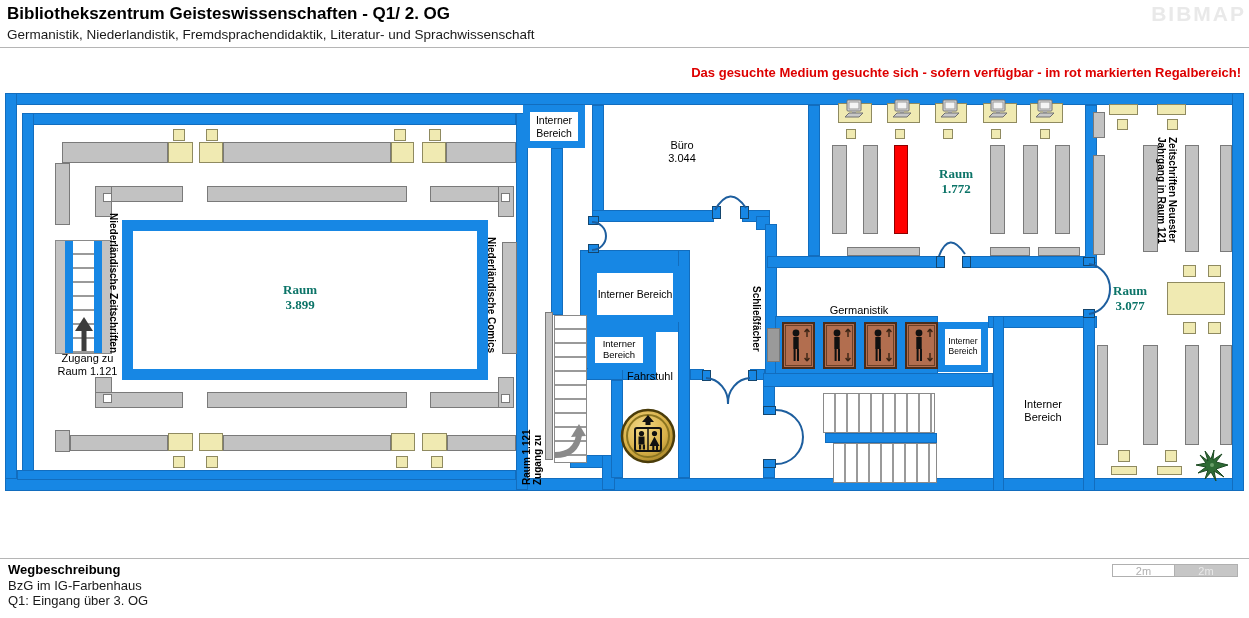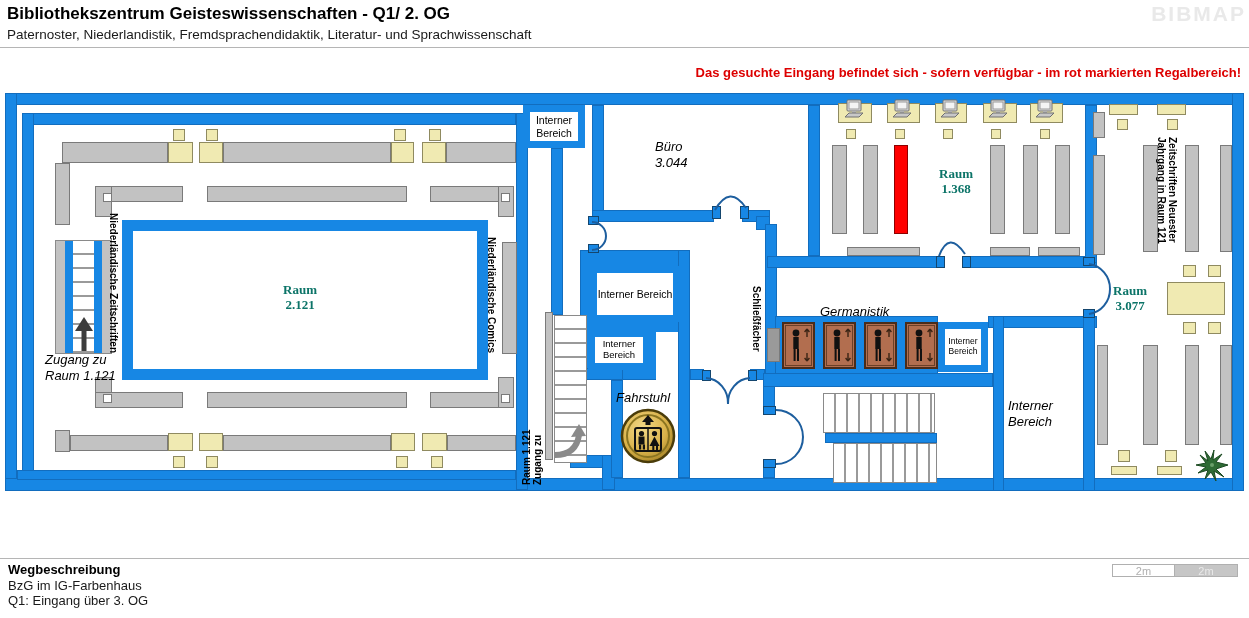--- a/index.html
+++ b/index.html
@@ -8,21 +8,21 @@
   .abs{position:absolute;}
   .w{position:absolute;background:#1787e4;box-shadow:inset 0 0 0 1px rgba(10,60,120,.35);z-index:1;}
   .sh{position:absolute;background:#c2c2c2;border:1px solid #7a7a7a;box-sizing:border-box;z-index:2;}
   .tb{position:absolute;background:#f0eab2;border:1px solid #8f8a60;box-sizing:border-box;z-index:2;}
   .wsq{position:absolute;background:#fff;border:1px solid #7a7a7a;box-sizing:border-box;z-index:3;}
   .red{position:absolute;background:#ff0000;border:1px solid #8d0000;box-sizing:border-box;z-index:3;}
   .post{position:absolute;background:#1787e4;border:1px solid #14466e;box-sizing:border-box;z-index:4;}
   .box{position:absolute;background:#fff;border:7px solid #1787e4;box-sizing:border-box;z-index:3;
        display:flex;align-items:center;justify-content:center;text-align:center;
        font-size:10.5px;line-height:1.15;color:#000;}
-  .lbl{position:absolute;font-size:13px;color:#000;z-index:4;line-height:1.2;font-style:italic;}
+  .lbl{position:absolute;font-size:11px;color:#000;z-index:4;text-align:center;line-height:1.2;}
   .room-label{position:absolute;font-family:"Liberation Serif",serif;font-weight:bold;font-size:13px;
        color:#0c7468;text-align:center;line-height:1.15;z-index:4;}
   .vtext{position:absolute;writing-mode:vertical-rl;font-size:10px;font-weight:bold;color:#000;z-index:4;line-height:1.1;}
   .vtext-up{position:absolute;writing-mode:vertical-lr;transform:rotate(180deg);font-size:10px;font-weight:bold;color:#000;z-index:4;line-height:1.1;}
   .stairs-v{position:absolute;background:repeating-linear-gradient(to bottom,#fff 0 12px,#9a9a9a 12px 14px);
        border:1px solid #8a8a8a;box-sizing:border-box;z-index:2;}
   .stairs-h{position:absolute;background:repeating-linear-gradient(to right,#fff 0 10px,#9a9a9a 10px 12px);
        border:1px solid #8a8a8a;box-sizing:border-box;z-index:2;}
   .room2121{position:absolute;background:#fff;border:11px solid #1787e4;box-sizing:border-box;z-index:2;}
   .cab{position:absolute;background:#b26e4f;border:2px solid #4a2c1a;box-sizing:border-box;z-index:3;}
@@ -36,24 +36,24 @@
   .footer-l{position:absolute;left:8px;font-size:13px;color:#1a1a1a;}
   .scalebar{position:absolute;left:1112px;top:564px;display:flex;z-index:2;}
   .scale-seg{width:63px;height:13px;font-size:11px;text-align:center;line-height:13px;box-sizing:border-box;}
   .scale-a{background:#fff;border:1px solid #b0b0b0;color:#b0b0b0;}
   .scale-b{background:#c6c6c6;border:1px solid #b0b0b0;border-left:none;color:#e9e9e9;}
 </style>
 </head>
 <body>
 
 <div class="title">Bibliothekszentrum Geisteswissenschaften - Q1/ 2. OG</div>
-<div class="subtitle">Paternoster, Niederlandistik, Fremdsprachendidaktik, Literatur- und Sprachwissenschaft</div>
+<div class="subtitle">Germanistik, Niederlandistik, Fremdsprachendidaktik, Literatur- und Sprachwissenschaft</div>
 <div class="watermark">BIBMAP</div>
 <div class="hline" style="top:47px"></div>
-<div class="notice">Das gesuchte Eingang befindet sich - sofern verfügbar -  im rot markierten Regalbereich!</div>
+<div class="notice">Das gesuchte Medium gesuchte sich - sofern verfügbar -  im rot markierten Regalbereich!</div>
 
 <div class="w" style="left:5px;top:93px;width:1239px;height:12px"></div>
 <div class="w" style="left:5px;top:93px;width:12px;height:397px"></div>
 <div class="w" style="left:5px;top:478px;width:1239px;height:13px"></div>
 <div class="w" style="left:1232px;top:93px;width:12px;height:398px"></div>
 
 <div class="w" style="left:22px;top:113px;width:494px;height:12px"></div>
 <div class="w" style="left:22px;top:113px;width:12px;height:365px"></div>
 <div class="w" style="left:17px;top:470px;width:499px;height:10px"></div>
 <div class="w" style="left:516px;top:113px;width:12px;height:377px"></div>
@@ -95,21 +95,21 @@
 <div class="post" style="left:702px;top:370px;width:9px;height:11px"></div>
 <div class="post" style="left:748px;top:370px;width:9px;height:11px"></div>
 <div class="post" style="left:763px;top:406px;width:13px;height:9px"></div>
 <div class="post" style="left:763px;top:459px;width:13px;height:9px"></div>
 <div class="post" style="left:1083px;top:257px;width:12px;height:9px"></div>
 <div class="post" style="left:1083px;top:309px;width:12px;height:9px"></div>
 
 <div class="room2121" style="left:122px;top:220px;width:366px;height:160px"></div>
 <div class="room-label" style="left:268px;top:283px;width:64px">
   <span>Raum</span><br>
-  <span>2.121</span>
+  <span>3.899</span>
 </div>
 
 <div class="sh" style="left:62px;top:142px;width:106px;height:21px"></div>
 <div class="sh" style="left:223px;top:142px;width:168px;height:21px"></div>
 <div class="sh" style="left:446px;top:142px;width:70px;height:21px"></div>
 <div class="tb" style="left:168px;top:142px;width:25px;height:21px"></div>
 <div class="tb" style="left:199px;top:142px;width:24px;height:21px"></div>
 <div class="tb" style="left:391px;top:142px;width:23px;height:21px"></div>
 <div class="tb" style="left:422px;top:142px;width:24px;height:21px"></div>
 <div class="tb" style="left:173px;top:129px;width:12px;height:12px"></div>
@@ -189,21 +189,21 @@
   <span>Interner Bereich</span>
 </div>
 <div class="lbl" style="left:1008px;top:398px;width:70px">
   <span>Interner Bereich</span>
 </div>
 
 <div class="lbl" style="left:655px;top:139px;width:54px">
   <span>Büro</span><br>
   <span>3.044</span>
 </div>
-<div class="lbl" style="left:616px;top:390px;width:68px">Fahrstuhl</div>
+<div class="lbl" style="left:616px;top:370px;width:68px">Fahrstuhl</div>
 <svg class="svgicon" style="left:620px;top:408px" width="56" height="56" viewBox="0 0 56 56">
   <defs>
     <radialGradient id="gold" cx="40%" cy="35%" r="75%">
       <stop offset="0%" stop-color="#f2d887"></stop>
         <stop offset="60%" stop-color="#d9b24a"></stop>
         <stop offset="100%" stop-color="#9b7a1e"></stop>
     </radialGradient>
   </defs>
   <circle cx="28" cy="28" r="26" fill="url(#gold)" stroke="#4a3c0a" stroke-width="2.5"></circle>
   <circle cx="28" cy="28" r="21" fill="none" stroke="#8a7420" stroke-width="2"></circle>
@@ -267,21 +267,21 @@
   </svg>
 </div>
 <div class="vtext" style="left:751px;top:286px;height:80px">Schließfächer</div>
 <div class="sh" style="left:767px;top:328px;width:13px;height:34px;background:#9a9a9a;z-index:3"></div>
 
 <div class="stairs-h" style="left:823px;top:393px;width:112px;height:40px"></div>
 <div class="stairs-h" style="left:833px;top:443px;width:104px;height:40px"></div>
 
 <div class="room-label" style="left:930px;top:167px;width:52px">
   <span>Raum</span><br>
-  <span>1.368</span>
+  <span>1.772</span>
 </div>
 <div class="tb" style="left:838px;top:103px;width:34px;height:20px"></div>
 <div class="tb" style="left:887px;top:103px;width:33px;height:20px"></div>
 <div class="tb" style="left:935px;top:103px;width:32px;height:20px"></div>
 <div class="tb" style="left:983px;top:103px;width:34px;height:20px"></div>
 <div class="tb" style="left:1030px;top:103px;width:33px;height:20px"></div>
 <svg class="svgicon" style="left:843px;top:99px" width="24" height="20" viewBox="0 0 24 20">
     <rect x="4" y="1" width="14" height="11" rx="1" fill="#dcdcdc" stroke="#707070"></rect>
     <rect x="6" y="3" width="10" height="7" fill="#f4f4f4" stroke="#9a9a9a"></rect>
     <rect x="9" y="12" width="4" height="2" fill="#b0b0b0"></rect>

